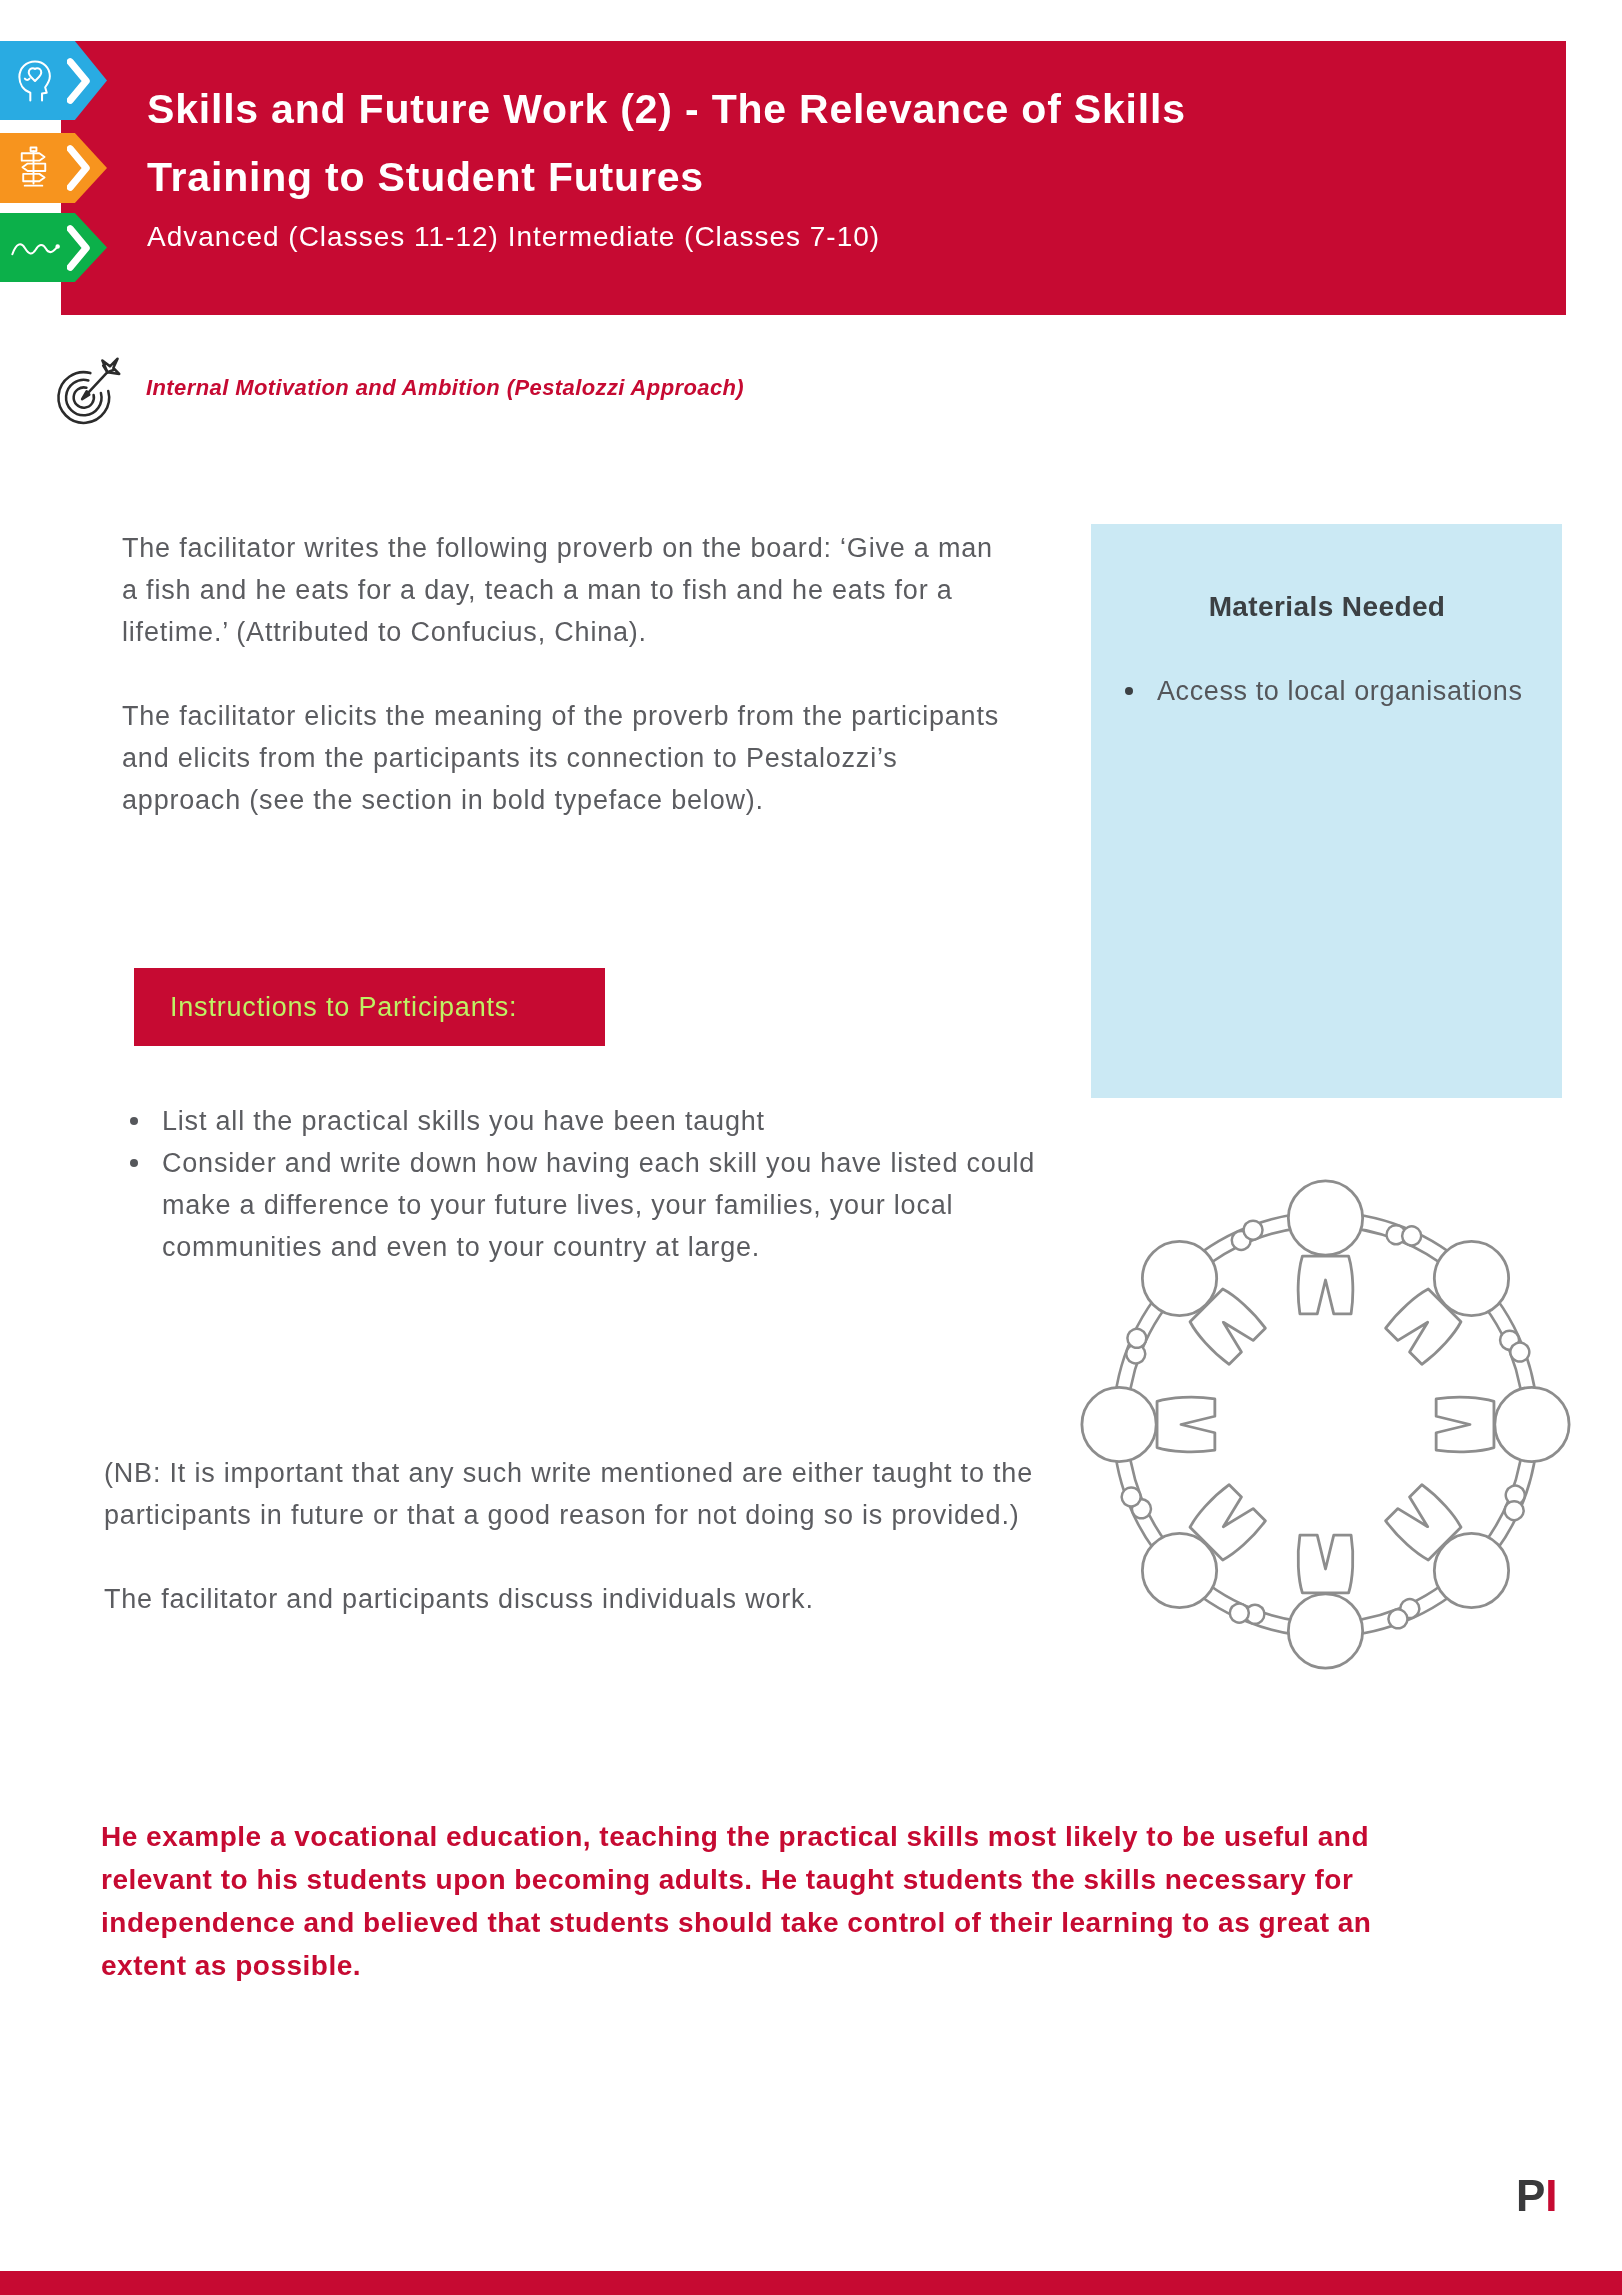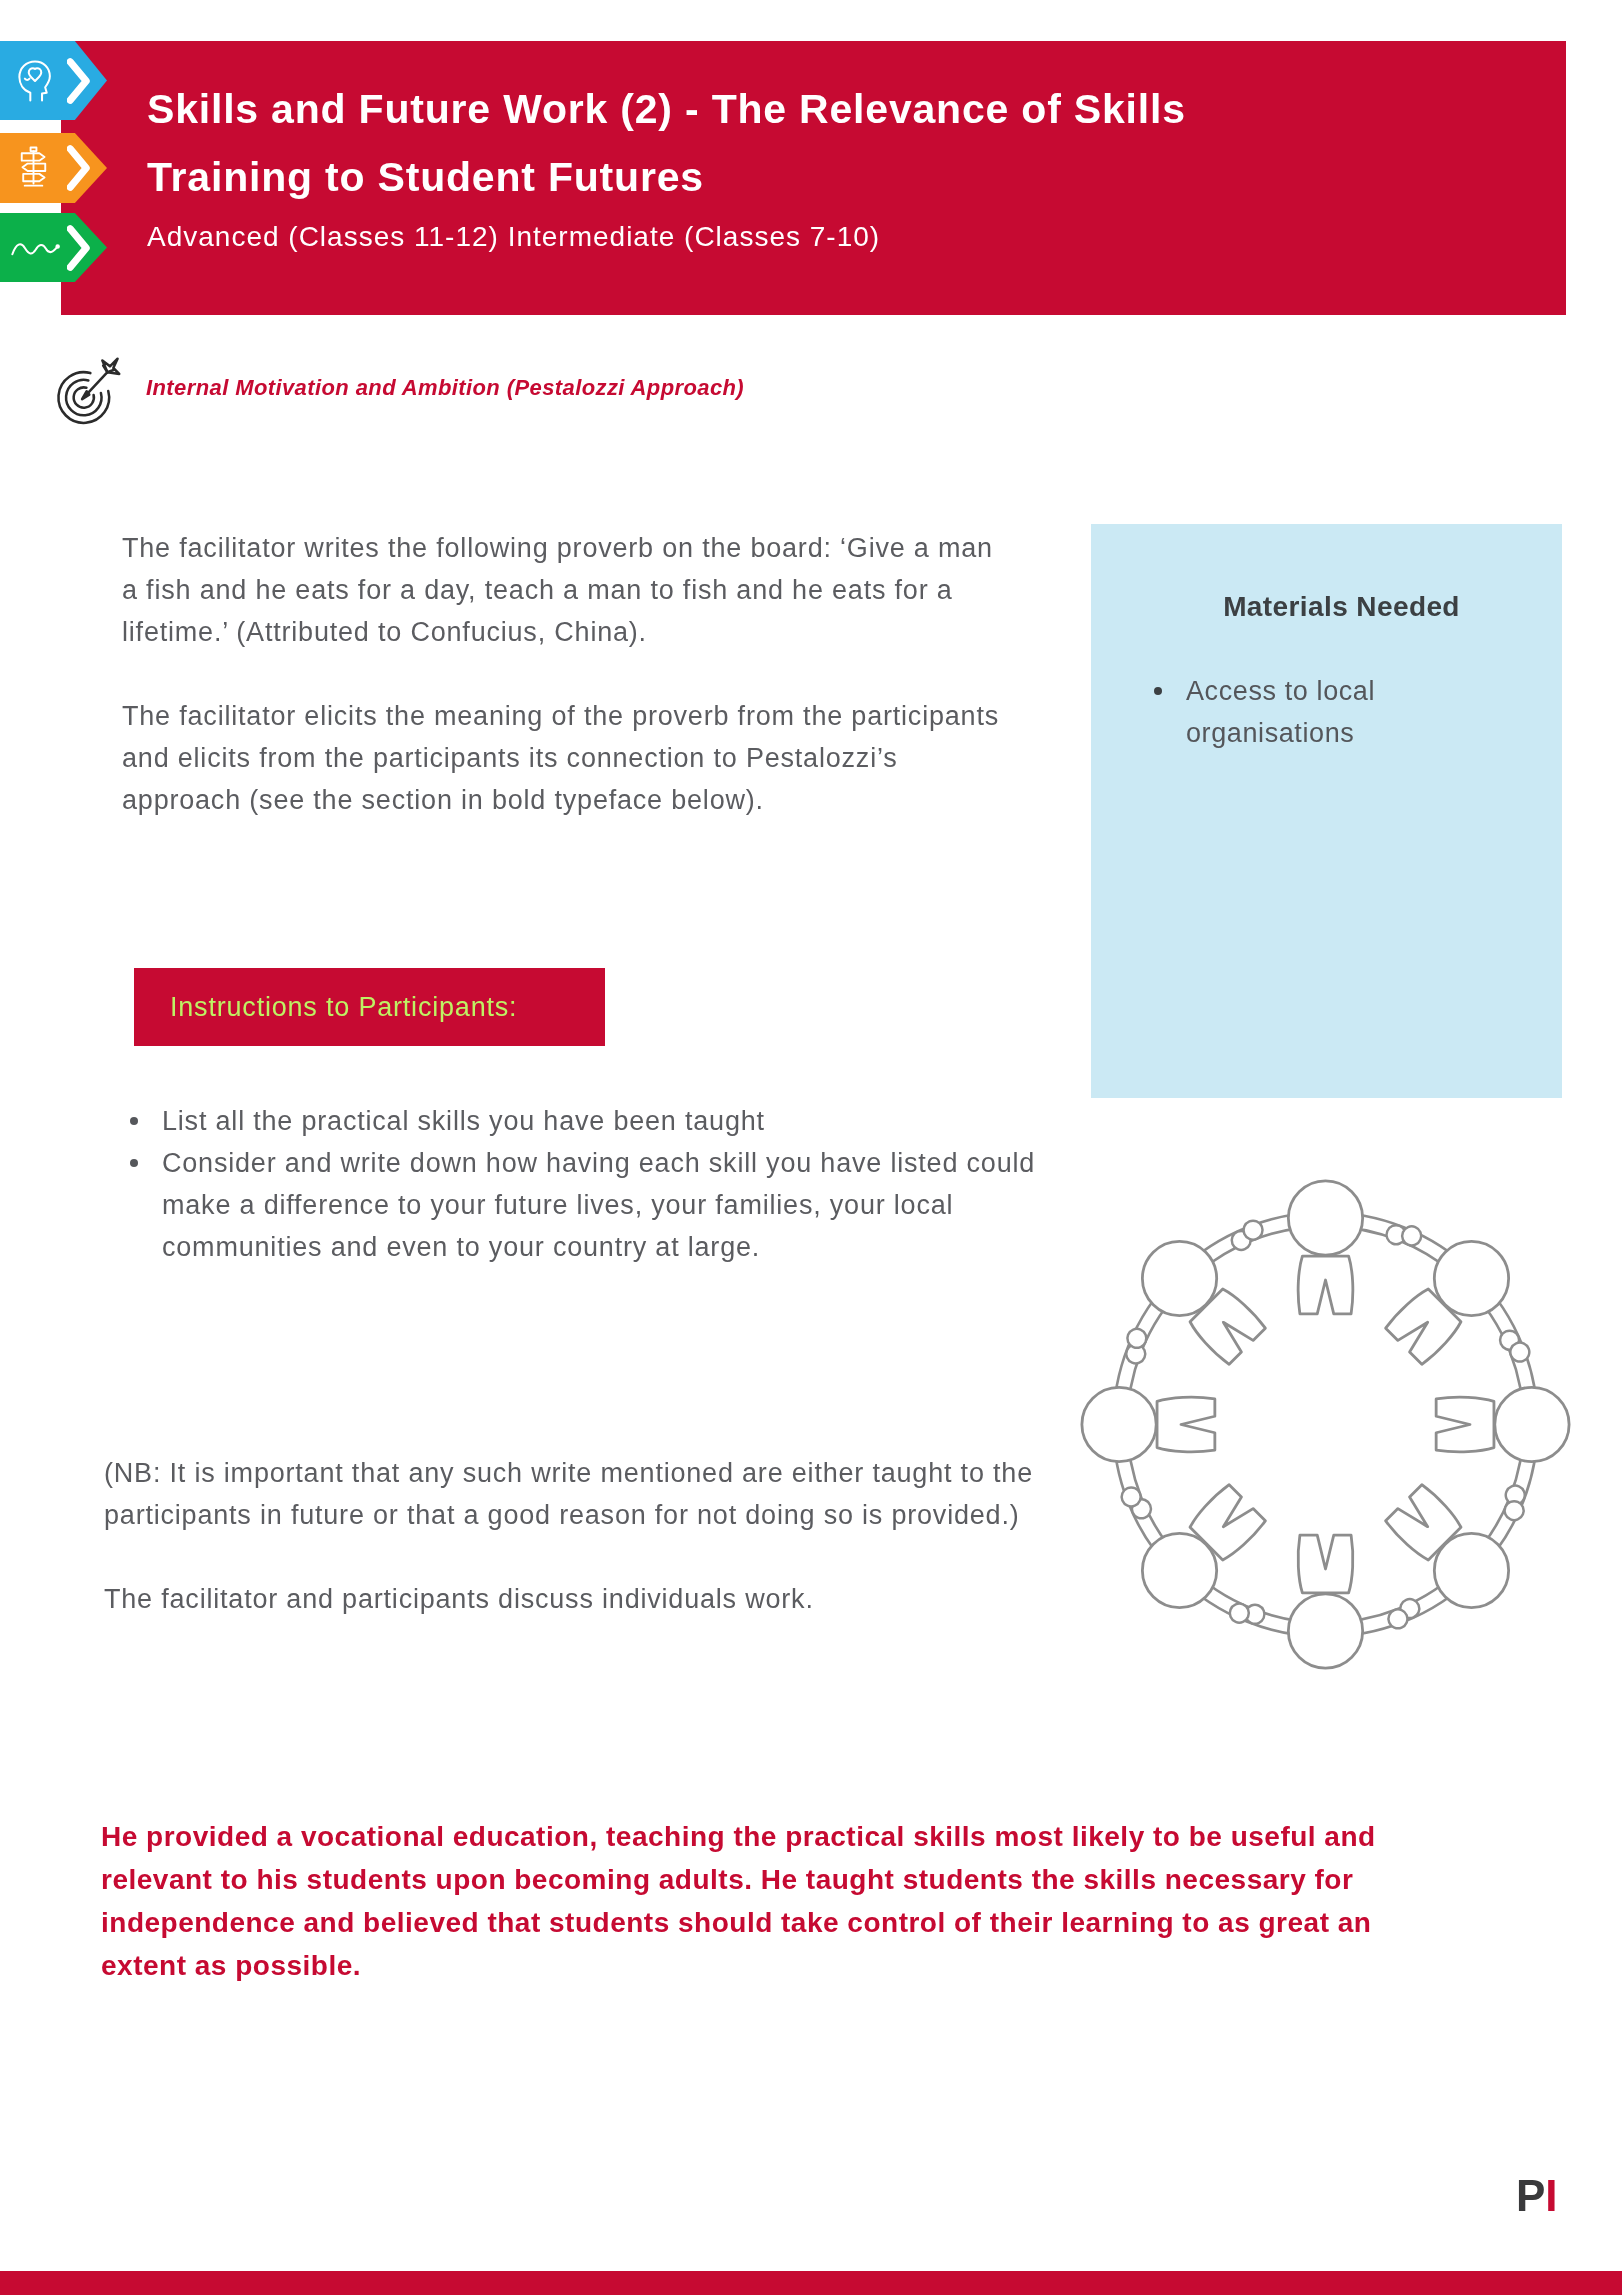--- a/index.html
+++ b/index.html
@@ -52,21 +52,21 @@
     content:""; position:absolute; left:6.5px; top:17px; width:8px; height:8px;
     border-radius:50%; background:#55575b;
   }
 
   .nb { position:absolute; left:104px; top:1452px; width:957px; }
   .discuss { margin-top:42px; }
 
   
   .materials {
     position:absolute; left:1091px; top:524px; width:471px; height:574px;
-    background:#CBE9F4; box-sizing:border-box; padding:67px 28px 0 58px;
+    background:#CBE9F4; box-sizing:border-box; padding:67px 28px 0 29px;
   }
   .materials .mhead {
     margin:0 0 47px 0; text-align:center; font-size:28px; font-weight:bold;
     color:#3C4043; letter-spacing:0.4px;
   }
   .materials .mi {
     position:relative; padding-left:37px; font-size:27px; line-height:42px;
     color:#54565A; letter-spacing:0.6px;
   }
   .materials .mi::before {
@@ -242,20 +242,20 @@
         <path d="M 302,126 C 297,142 295,170 299,196 L 320,196 L 330,155 L 340,196 L 361,196 C 365,170 363,142 358,126 Z"></path>
       </g>
     <g transform="rotate(315 330 330)">
         <circle cx="330" cy="80" r="45"></circle>
         <path d="M 302,126 C 297,142 295,170 299,196 L 320,196 L 330,155 L 340,196 L 361,196 C 365,170 363,142 358,126 Z"></path>
       </g>
   </g>
 </svg>
 
 <div class="rednotes">
-  <div class="p2">He provided a vocational education, teaching the practical skills most likely to be useful and relevant to his students upon becoming adults. He taught students the skills necessary for independence and believed that students should take control of their learning to as great an extent as possible.</div>
+  <div class="p2">He example a vocational education, teaching the practical skills most likely to be useful and relevant to his students upon becoming adults. He taught students the skills necessary for independence and believed that students should take control of their learning to as great an extent as possible.</div>
 </div>
 
 <div class="pilogo">
   <span class="p">P</span><span class="i">I</span>
 </div>
 <div class="footerbar"></div>
 
 
 </body></html>

